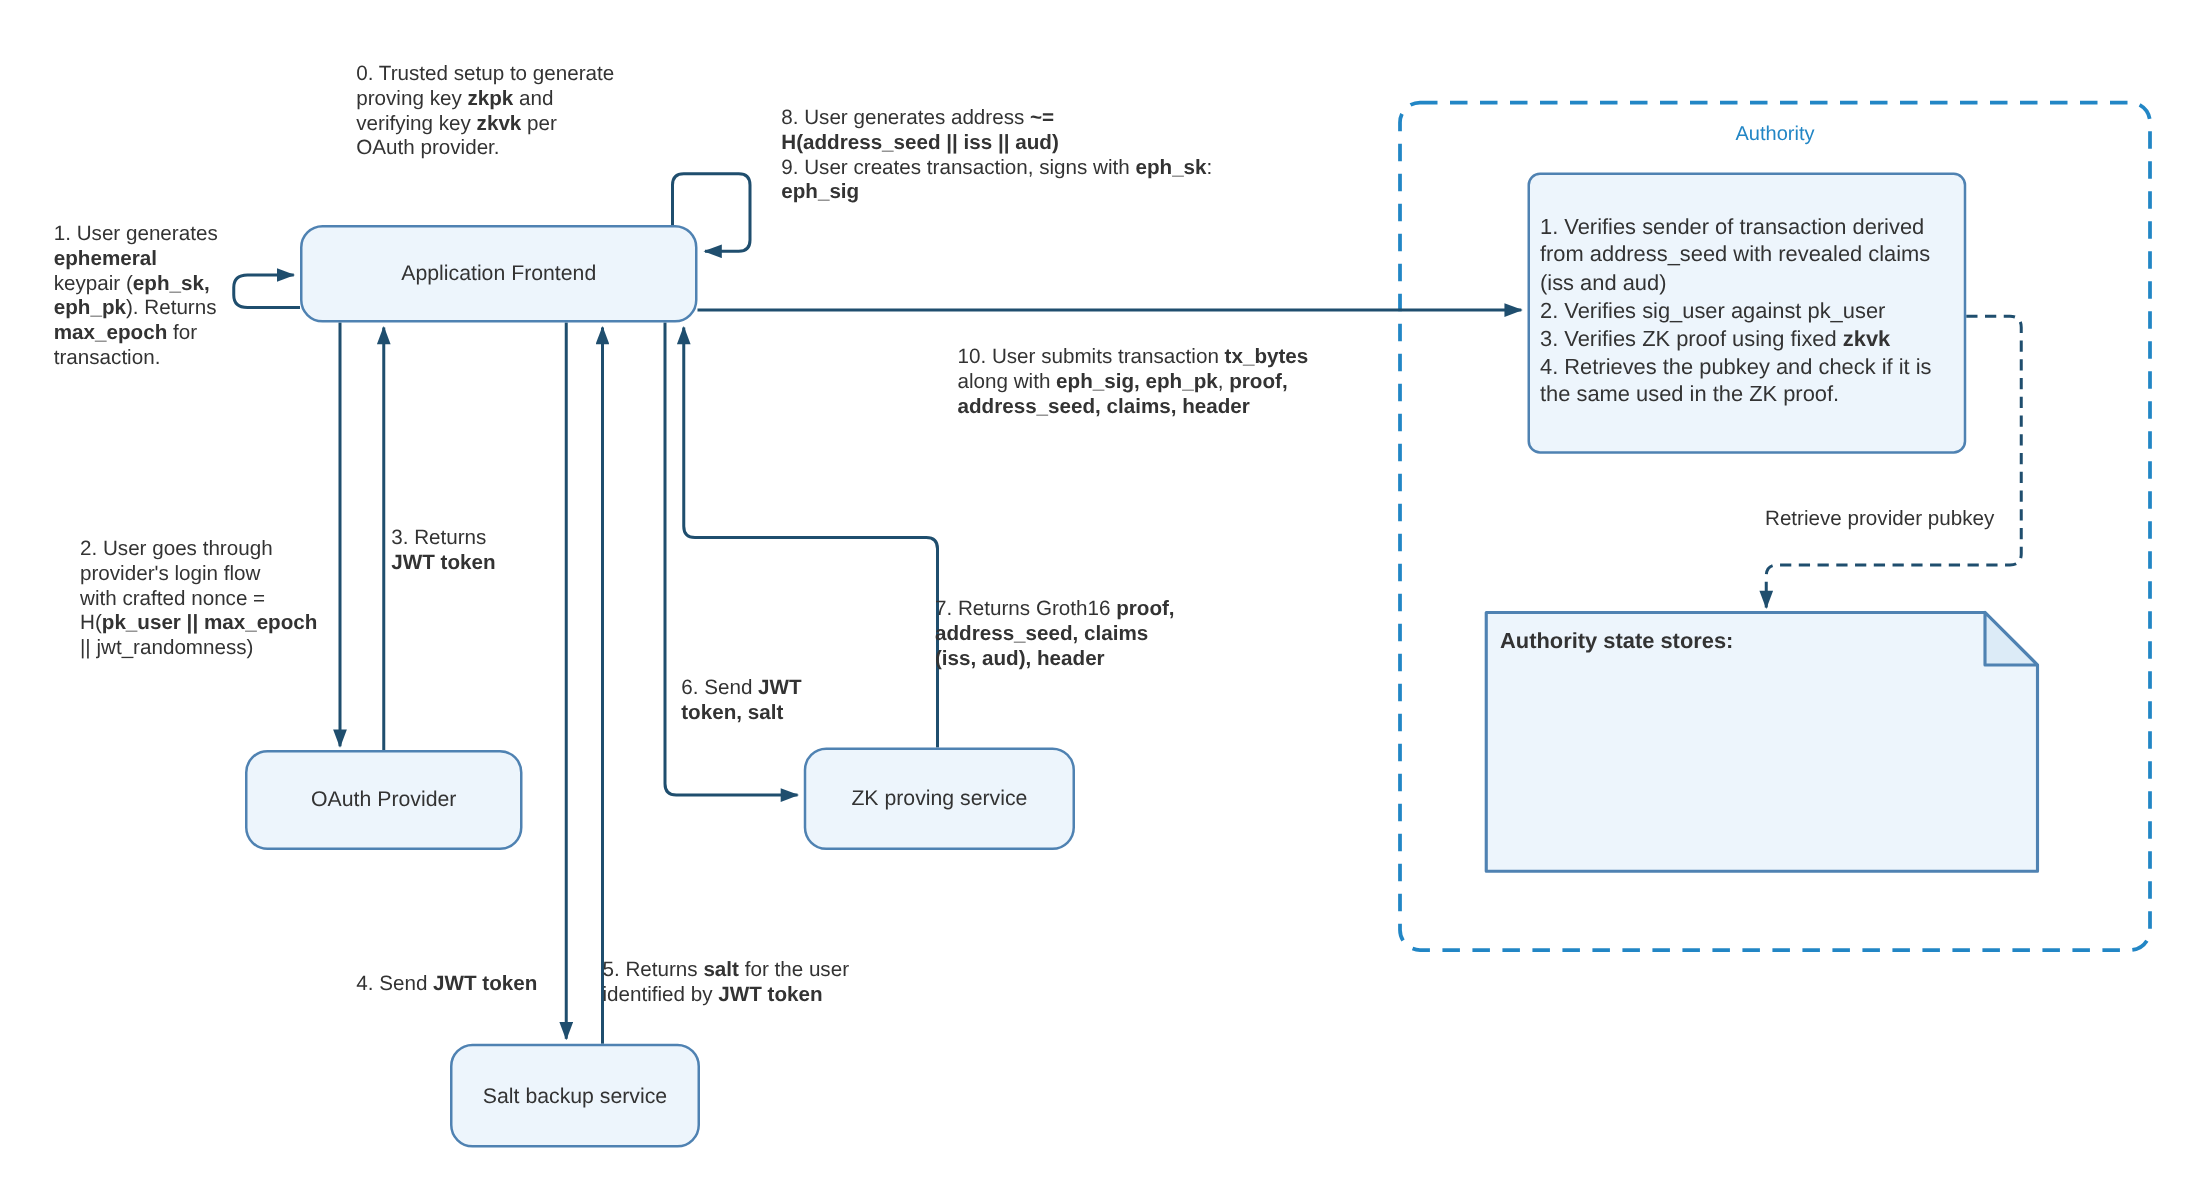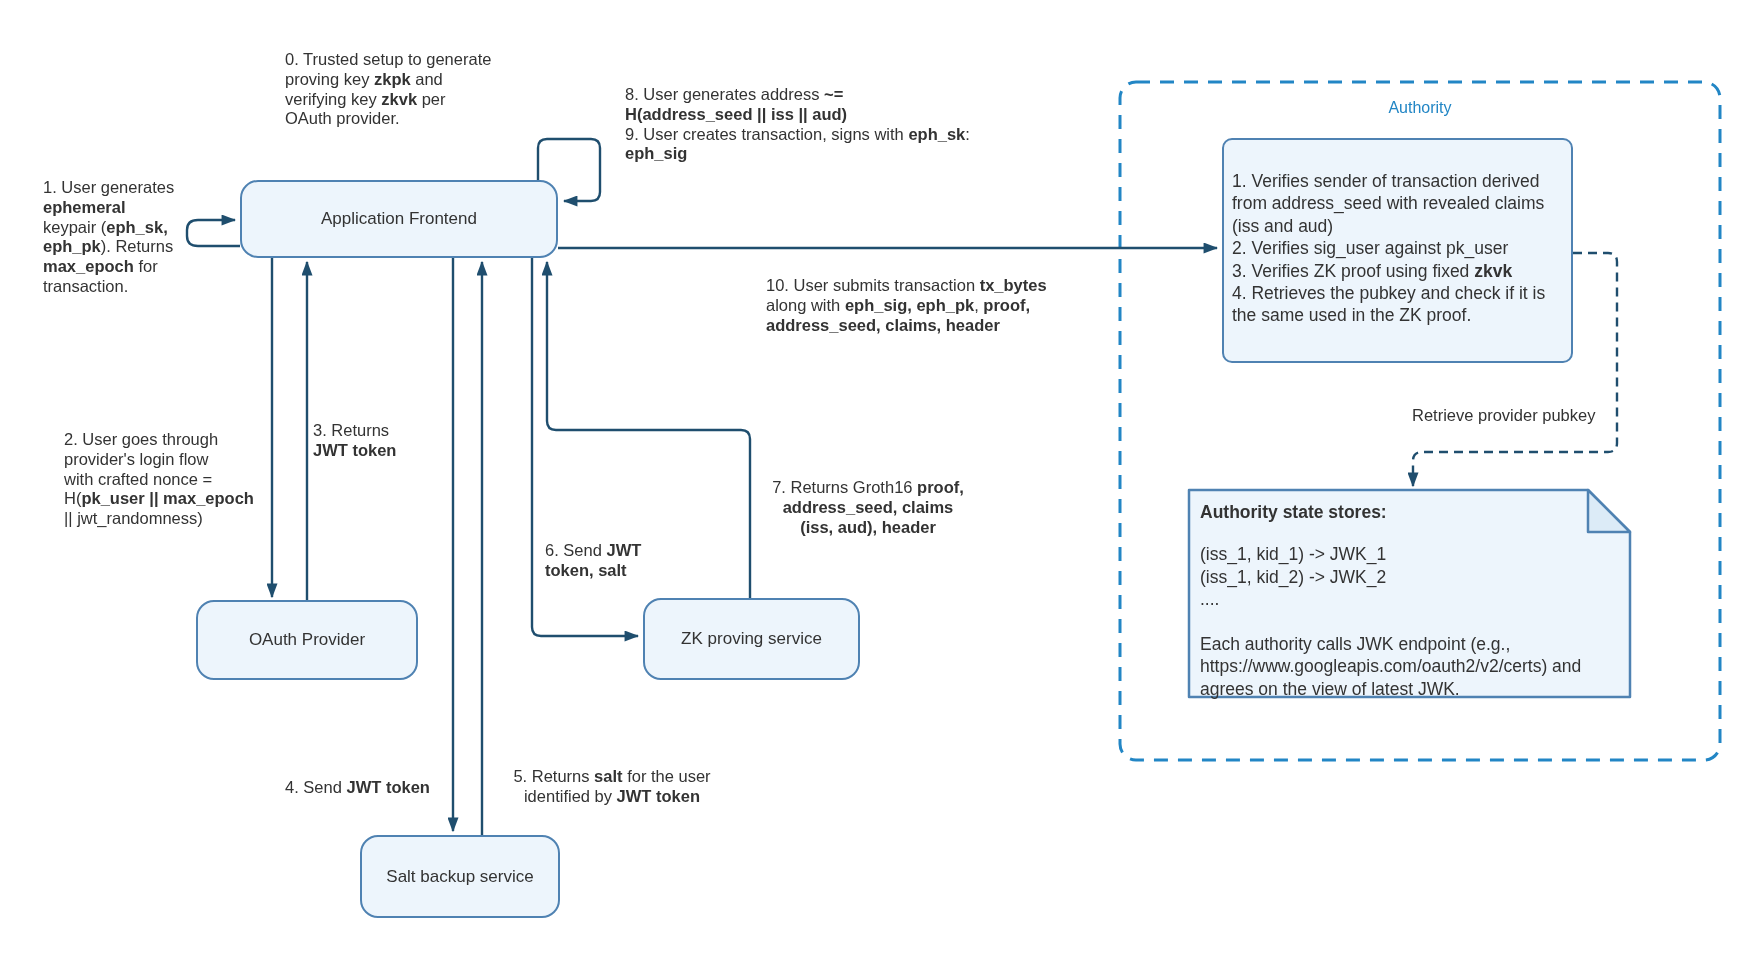--- a/index.html
+++ b/index.html
@@ -18,21 +18,21 @@
   .node{
     position:absolute;display:flex;align-items:center;justify-content:center;
     background:var(--node-fill);border:2.5px solid var(--node-border);
     border-radius:18px;font-size:17px;color:var(--text);text-align:center;
     box-sizing:border-box;
   }
   .anno{
     position:absolute;font-size:16.5px;line-height:1.2;white-space:pre-wrap;
     color:var(--text);
   }
-  .anno.center{text-align:center;}
+  .anno.center{text-align:left;}
   .b{font-weight:bold;}
   #authority-title{
     position:absolute;left:1120px;top:99px;width:600px;text-align:center;
     font-size:16px;color:var(--accent);
   }
   #authenticator-box{
     position:absolute;left:1222px;top:138px;width:351px;height:225px;
     background:var(--node-fill);border:2.5px solid var(--node-border);
     border-radius:10px;box-sizing:border-box;padding:8px 8px;overflow:hidden;
   }
@@ -102,27 +102,20 @@
 from address_seed with revealed claims
 (iss and aud)
 2. Verifies sig_user against pk_user
 3. Verifies ZK proof using fixed </span><span class="b">zkvk</span><span>
 4. Retrieves the pubkey and check if it is
 the same used in the ZK proof.</span></div>
 </div>
 
 <div id="note-text">
   <div class="inner-title">Authority state stores:</div>
-  <div class="inner-body"><span>(iss_1, kid_1) -&gt; JWK_1
-(iss_1, kid_2) -&gt; JWK_2
-....
-
-Each authority calls JWK endpoint (e.g.,
-https://www.googleapis.com/oauth2/v2/certs) and
-agrees on the view of latest JWK.</span></div>
 </div>
 
 <div class="anno" style="left:1400px;top:406px;width:220px;margin-left:12px;">Retrieve provider pubkey</div>
 
 <div class="anno" style="left:285px;top:50px;width:240px;"><span>0. Trusted setup to generate
 proving key </span><span class="b">zkpk</span><span> and
 verifying key </span><span class="b">zkvk</span><span> per
 OAuth provider.</span></div>
 
 <div class="anno" style="left:43px;top:178px;width:180px;"><span>1. User generates

